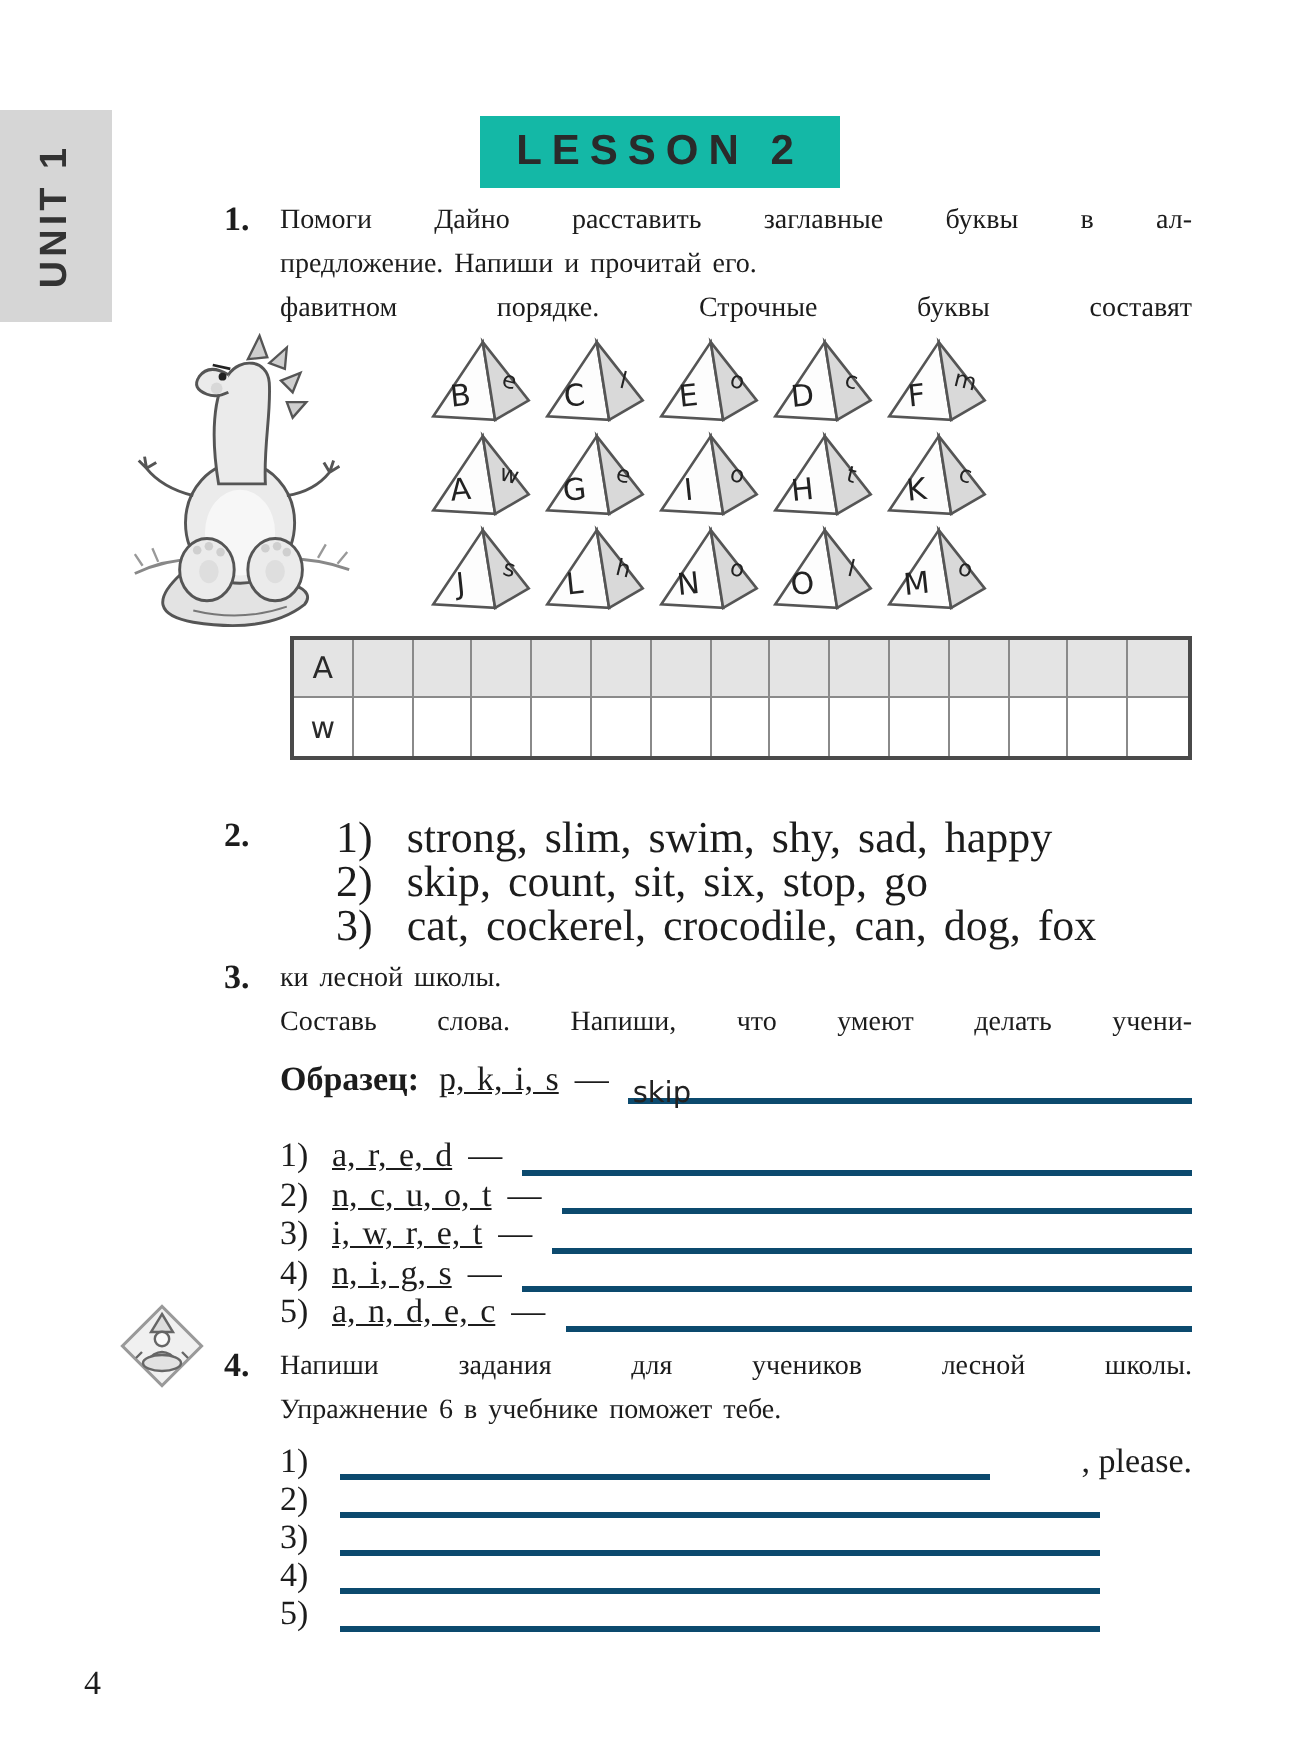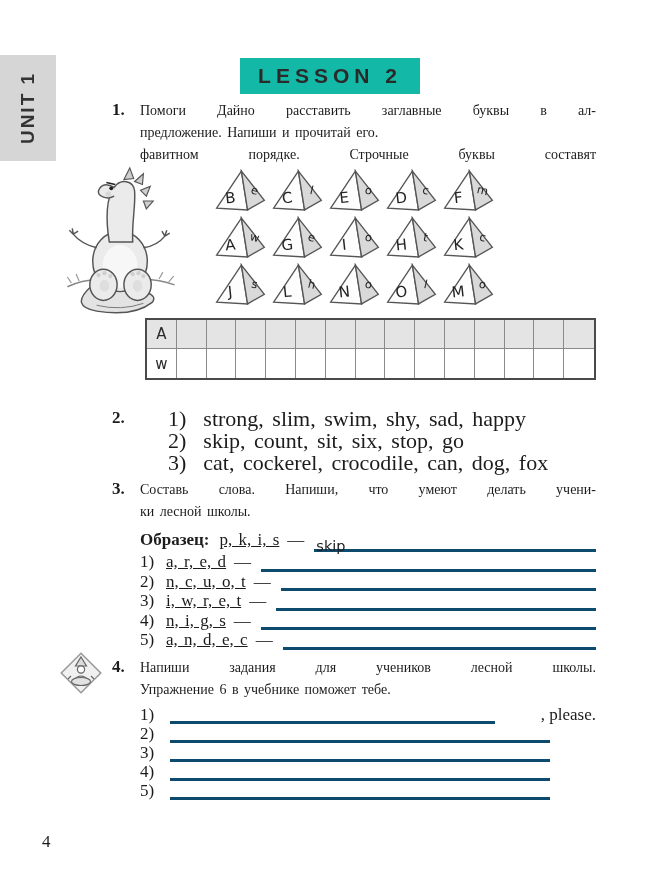--- a/index.html
+++ b/index.html
@@ -53,21 +53,21 @@
   }
   .ans-cell:nth-child(15n) { border-right:none; }
   .ans-cell.r2 { border-bottom:none; }
   .ans-cell.shaded { background:#e4e4e4; }
   
   .ex2 { margin-top:28px; }
   .sub-list { margin-left:28px; }
   .sub-line { font-size:22px; line-height:22px; word-spacing:3px; }
   .ex3 { margin-top:5px; }
   .sample-row, .make-row { display:flex; align-items:flex-end; font-size:17px; }
-  .sample-row { margin-top:5px; margin-bottom:0; line-height:24px; }
+  .sample-row { margin-top:5px; margin-bottom:16px; line-height:24px; }
   .make-row { line-height:19.5px; }
   .sample-label { font-weight:bold; margin-right:10px; }
   .letters { word-spacing:2px; white-space:nowrap;text-decoration:underline; }
   .dash { margin:0 10px 0 8px; }
   .fill { flex:1; border-bottom:3px solid #0c4a6e; height:18px; min-width:20px; }
   .fill .hand {
     font-family:"DejaVu Sans", sans-serif; font-size:14.5px; color:#222;
     padding-left:2px; display:inline-block; line-height:18px;
   }
   .mk-num { flex:0 0 26px; }
@@ -271,22 +271,22 @@
           <div class="sub-line nowrap"><span>1)</span>&nbsp; <span>strong, slim, swim, shy, sad, happy</span></div>
           <div class="sub-line nowrap"><span>2)</span>&nbsp; <span>skip, count, sit, six, stop, go</span></div>
           <div class="sub-line nowrap"><span>3)</span>&nbsp; <span>cat, cockerel, crocodile, can, dog, fox</span></div>
         </div>
       </div>
     </div>
 
     <div class="ex-row ex3">
       <div class="ex-num">3.</div>
       <div class="ex-body">
+        <div class="tline">ки лесной школы.</div>
         <div class="tline jline">Составь слова. Напиши, что умеют делать учени-</div>
-        <div class="tline">ки лесной школы.</div>
         <div class="sample-row">
           <span class="sample-label">Образец:</span>
           <span class="letters">p, k, i, s</span>
           <span class="dash">—</span>
           <span class="fill"><span class="hand">skip</span></span>
         </div>
         <div>
           <div class="make-row">
               <span class="mk-num">1)</span>
               <span class="letters">a, r, e, d</span>

